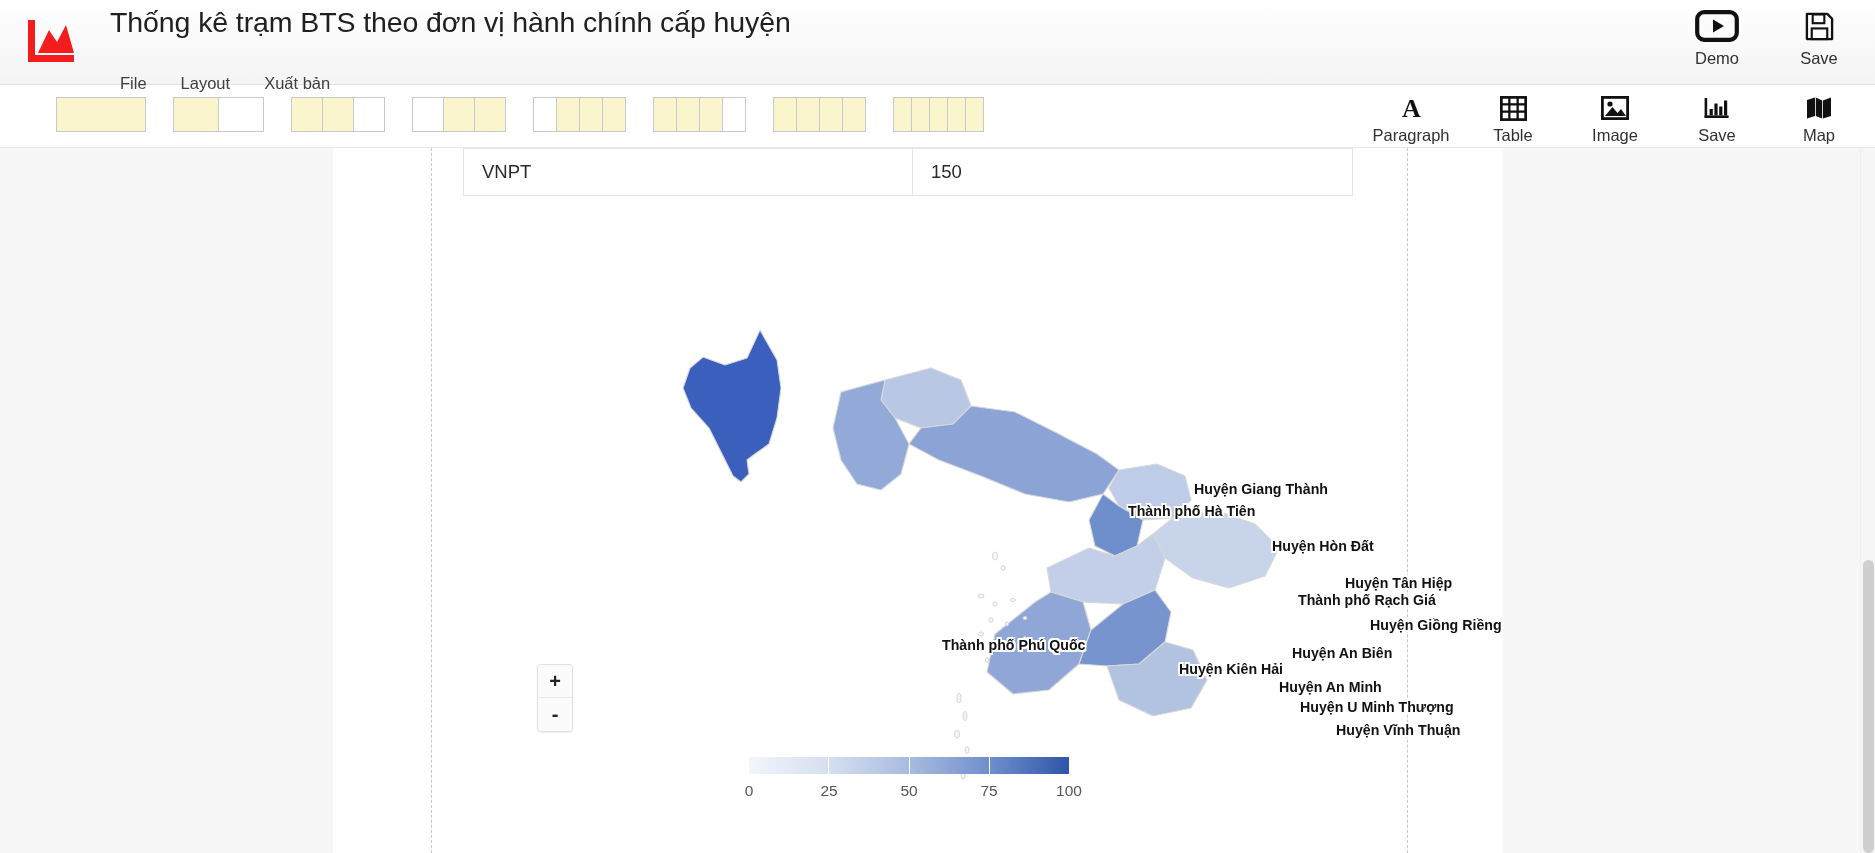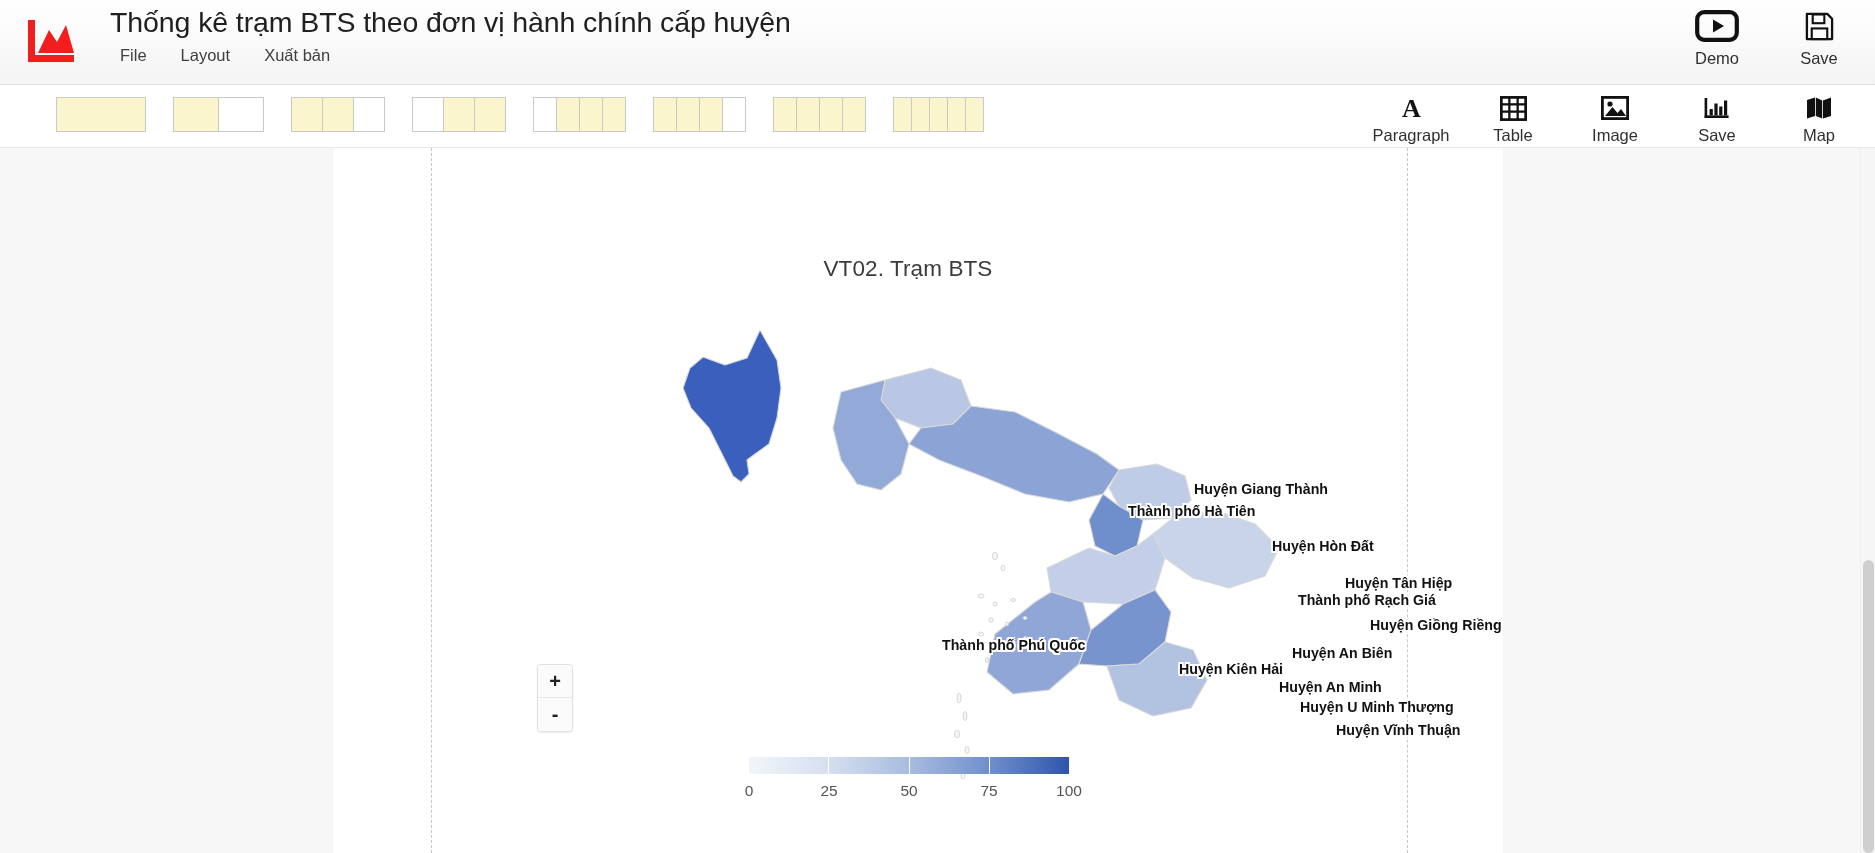--- a/index.html
+++ b/index.html
@@ -27,21 +27,21 @@
     width: 50px; height: 46px;
   }
   .doc-title {
     position: absolute; left: 110px; top: 6px;
     font-size: 28.5px; color: #202020; font-weight: 400;
     letter-spacing: -0.1px; white-space: nowrap;
   }
   .menubar { position: absolute; left: 118px; top: 44px; display: flex; gap: 30px; }
   .menu-item {
     font-size: 16.5px; color: #404040; cursor: pointer;
-    padding: 2px 2px; white-space: nowrap;
+    padding: 2px 2px; white-space: nowrap; margin-top: 28px;
   }
 
   .header-actions {
     position: absolute; right: 10px; top: 4px;
     display: flex; gap: 10px;
   }
   .hdr-btn {
     width: 92px; display: flex; flex-direction: column;
     align-items: center; cursor: pointer; padding-top: 4px;
   }
@@ -327,26 +327,29 @@
 
     </div>
   </div>
 
   <div class="workspace">
     <div class="page-sheet">
       <div class="page-inner">
 
         <table class="data-table">
           <tbody>
+            <tr class="plain">
+              <td class="c0">VNPT</td>
+              <td>150</td>
+            </tr>
           </tbody>
         </table>
 
         <div class="map-widget">
 
-          <div class="map-title">VT02. Trạm BTS</div>
 
           <div class="map-canvas">
             <svg viewBox="0 0 890 500" preserveAspectRatio="xMidYMid meet" aria-hidden="true">
               <g id="region-shapes" stroke="#d8d8d8" stroke-width="1.1" stroke-linejoin="round">
                   <path d="M65,-68 L52,-40 L30,-33 L8,-41 L-5,-30 L-12,-10 L-4,10 L14,30 L28,58 L38,78 L46,84 L54,76 L52,62 L60,56 L74,46 L82,20 L86,-10 L82,-38 Z" fill="#3b5fbc" transform="translate(232,106)"></path>
                   <path d="M190,-18 L236,-30 L266,-18 L276,8 L258,26 L226,30 L200,20 L186,2 Z" fill="#b9c7e4" transform="translate(232,106)"></path>
                   <path d="M146,-6 L190,-18 L186,2 L200,20 L214,46 L206,76 L186,92 L162,86 L146,62 L138,30 Z" fill="#93a9d8" transform="translate(232,106)"></path>
                   <path d="M226,30 L258,26 L276,8 L320,14 L360,34 L402,56 L424,72 L408,96 L374,104 L330,96 L286,78 L244,62 L214,46 Z" fill="#8ba3d5" transform="translate(232,106)"></path>
                   <path d="M424,72 L462,66 L490,78 L496,102 L478,120 L448,122 L424,108 L414,90 Z" fill="#bfcce7" transform="translate(232,106)"></path>
                   <path d="M408,96 L424,108 L448,122 L442,148 L420,158 L400,148 L394,122 Z" fill="#6f8fcc" transform="translate(232,106)"></path>

